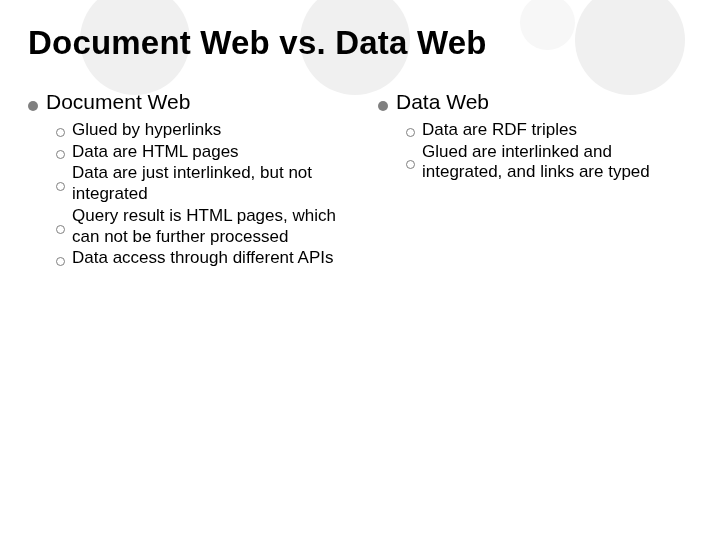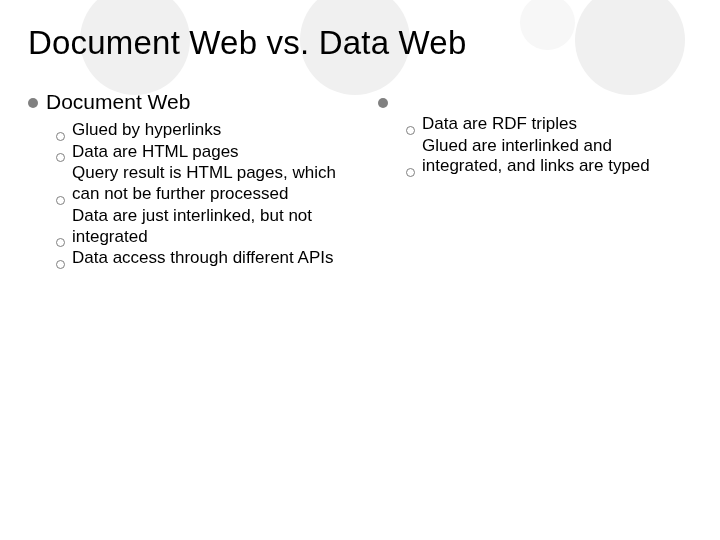--- a/index.html
+++ b/index.html
@@ -20,55 +20,55 @@
   .circle-2 { width: 110px; height: 110px; background: #f0f0f0; left: 300px; top: -15px; }
   .circle-3 { width: 55px; height: 55px; background: #f7f7f7; left: 520px; top: -5px; }
   .circle-4 { width: 110px; height: 110px; background: #f0f0f0; left: 575px; top: -15px; }
   .content {
     position: relative;
     z-index: 1;
     padding: 24px 28px 0 28px;
   }
   .title {
     font-size: 33px;
-    font-weight: 400;
+    font-weight: 700;
     color: #000;
     margin-bottom: 28px;
     letter-spacing: 0.2px;
   }
   .columns {
     display: flex;
     gap: 36px;
   }
   .column {
     flex: 1;
   }
   .col-heading {
     display: flex;
-    align-items: flex-start;
+    align-items: center;
     font-size: 21px;
     color: #000;
     margin-bottom: 6px;
   }
   .bullet-solid {
     width: 10px;
     height: 10px;
     background: #808080;
     border-radius: 50%;
     margin-right: 8px;
     margin-top: 8px;
     flex: 0 0 auto;
   }
   .sub-list {
     list-style: none;
     padding-left: 28px;
   }
   .sub-list li {
     display: flex;
-    align-items: flex-end;
+    align-items: center;
     font-size: 17px;
     line-height: 1.22;
     color: #000;
     margin-bottom: 1px;
   }
   .bullet-open {
     width: 9px;
     height: 9px;
     border: 1.5px solid #808080;
     border-radius: 50%;
@@ -99,36 +99,37 @@
         <li>
             <span class="bullet-open"></span>
             <span>Glued by hyperlinks</span>
           </li>
         <li>
             <span class="bullet-open"></span>
             <span>Data are HTML pages</span>
           </li>
         <li>
             <span class="bullet-open"></span>
-            <span>Query result is HTML pages, which can not be further processed</span>
+            <span>Data are just interlinked, but not integrated</span>
           </li>
         <li>
             <span class="bullet-open"></span>
-            <span>Data are just interlinked, but not integrated</span>
+            <span>Query result is HTML pages, which can not be further processed</span>
           </li>
         <li>
             <span class="bullet-open"></span>
             <span>Data access through different APIs</span>
           </li>
       </ul>
     </div>
 
     <div class="column">
       <div class="col-heading">
         <span class="bullet-solid"></span>
+        <span>Data Web</span>
       </div>
       <ul class="sub-list">
         <li>
             <span class="bullet-open"></span>
             <span>Data are RDF triples</span>
           </li>
         <li>
             <span class="bullet-open"></span>
             <span>Glued are interlinked and integrated, and links are typed</span>
           </li>

